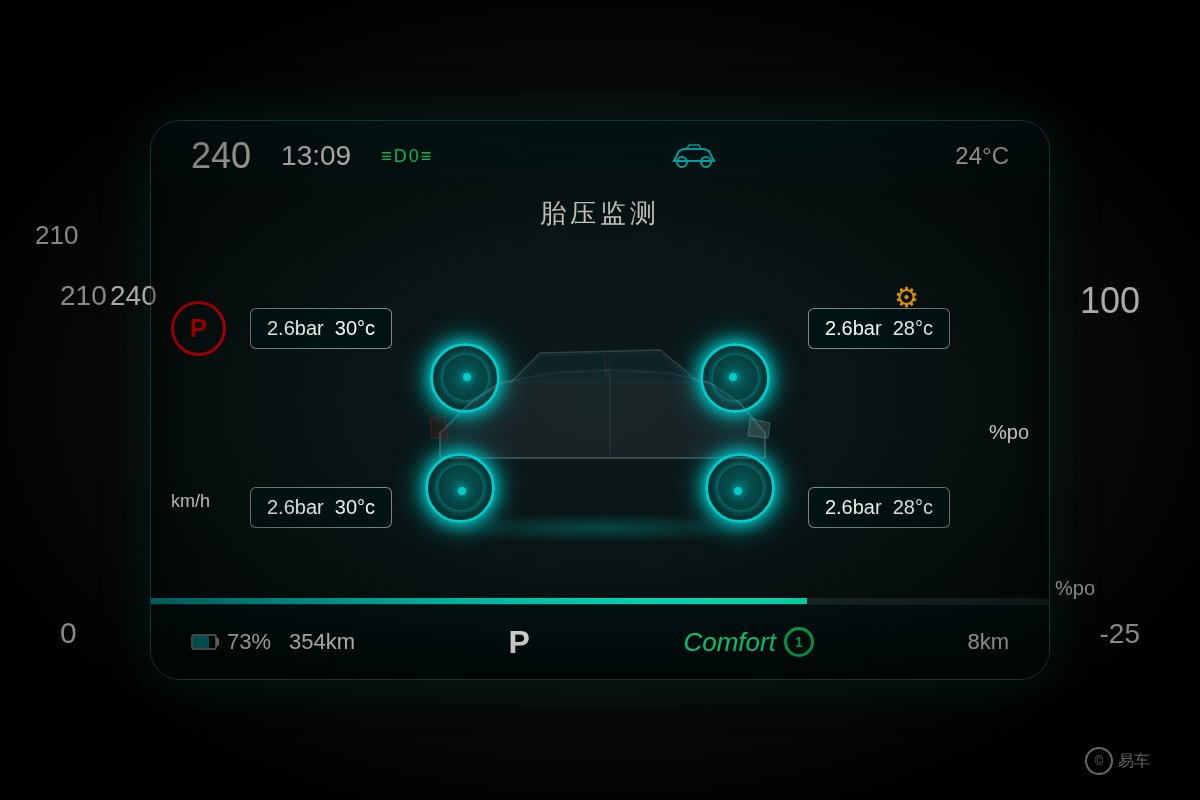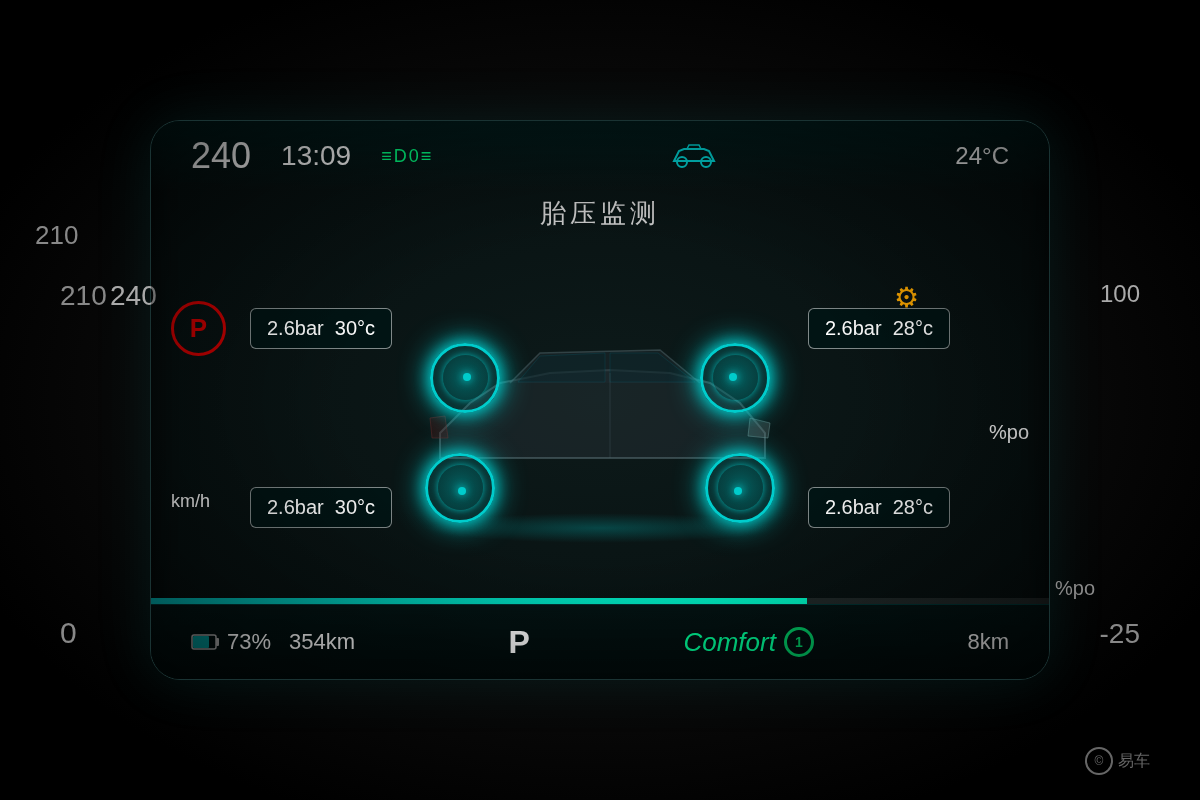--- a/index.html
+++ b/index.html
@@ -464,21 +464,21 @@
 
       <div class="trip-display">
         <span>8km</span>
       </div>
     </div>
 
   </div>
 
   <div style="position:absolute; left:60px; top:280px; font-size:28px; color:#888;">210</div>
   <div style="position:absolute; left:110px; top:280px; font-size:28px; color:#aaa;">240</div>
-  <div style="position:absolute; right:60px; top:280px; font-size:24px; color:#aaa;text-align:center;">100</div>
+  <div style="position:absolute; right:60px; top:280px; font-size:36px; color:#aaa;text-align:center;">100</div>
   <div style="position:absolute; left:60px; bottom:150px; font-size:30px; color:#888;">0</div>
   <div style="position:absolute; right:60px; bottom:150px; font-size:28px; color:#888;margin-top:32px;">-25</div>
   <div style="position:absolute; right:105px; bottom:200px; font-size:20px; color:#888;">%po</div>
 
   <div class="watermark">
     <div class="watermark-circle">©</div>
     <span>易车</span>
   </div>
 
 </div>

